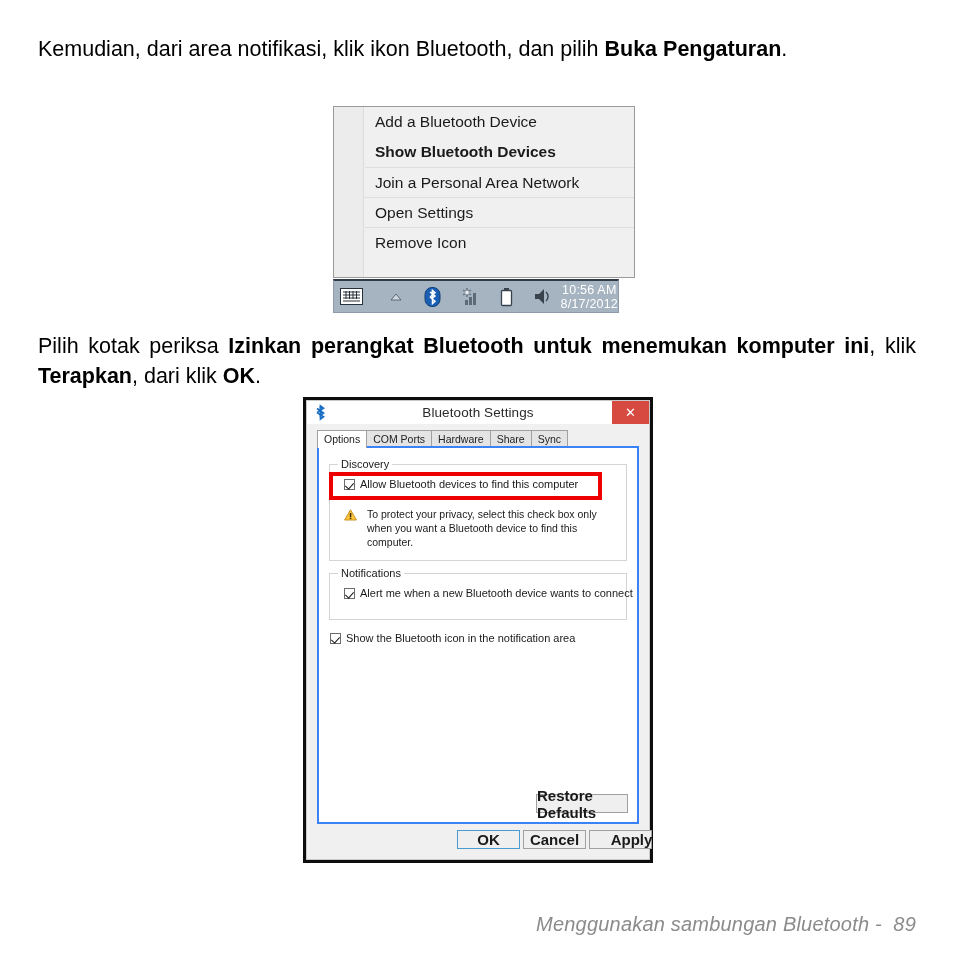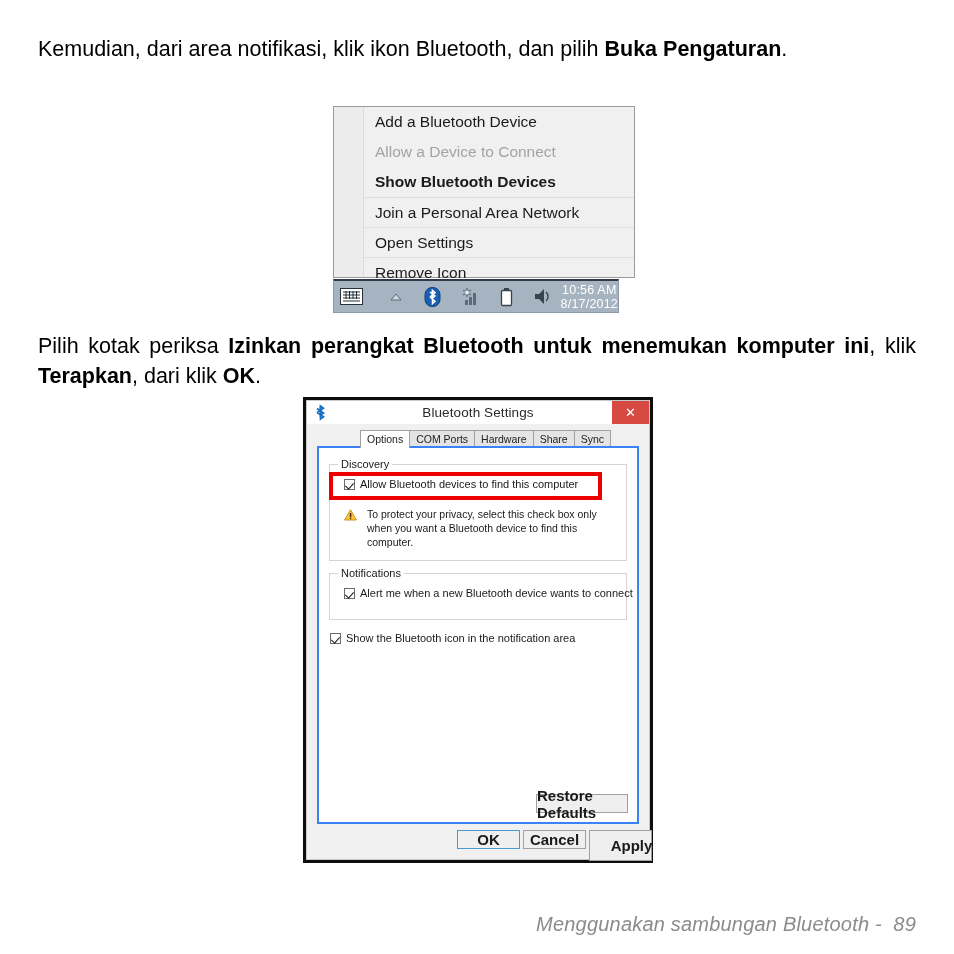--- a/index.html
+++ b/index.html
@@ -165,21 +165,20 @@
     white-space:nowrap;
     box-sizing:border-box;
     height:17px;
   }
   .tab.active{
     background:#ffffff;
     position:relative;
     z-index:2;
     height:18px;
     margin-bottom:-1px;
-    margin-left:43px;
   }
   .tab-filler{flex:1;border-bottom:1px solid #a0a0a0;height:0;}
 
   .tabpage{
     position:absolute;
     left:9px;right:9px;top:21px;bottom:34px;
     background:#ffffff;
     border:2px solid #3b82f6;
     box-sizing:border-box;
   }
@@ -271,21 +270,20 @@
 <body>
 
 <div class="doc-para" id="para1"><span>Kemudian, dari area notifikasi, klik ikon Bluetooth, dan pilih </span><b>Buka Pengaturan</b><span>.</span></div>
 
 <div id="menu-figure">
 
   <div class="menu-box">
     <div class="menu-gutter"></div>
     <div class="menu-list">
       <div class="menu-item"><span>Add a Bluetooth Device</span></div>
-      <div class="menu-item disabled"><span>Allow a Device to Connect</span></div>
       <div class="menu-item bold"><span>Show Bluetooth Devices</span></div>
       <div class="menu-item sep"><span>Join a Personal Area Network</span></div>
       <div class="menu-item sep"><span>Open Settings</span></div>
       <div class="menu-item sep"><span>Remove Icon</span></div>
     </div>
   </div>
 
   <div class="taskbar">
     <div class="tb-icon tb-kbd">
       <svg width="23" height="17" viewBox="0 0 23 17">
@@ -411,21 +409,21 @@
           <span class="chkbox"></span>
           <span class="chk-label">Show the Bluetooth icon in the notification area</span>
         </div>
 
         <div class="btn btn-restore">Restore Defaults</div>
       </div>
 
       <div class="btnbar">
         <div class="btn focus" style="left:149px;top:6px;width:63px;height:19px;">OK</div>
         <div class="btn" style="left:215px;top:6px;width:63px;height:19px;">Cancel</div>
-        <div class="btn" style="left:281px;top:6px;width:63px;height:31px;padding-left:22px;">Apply</div>
+        <div class="btn" style="left:281px;top:6px;width:63px;height:19px;padding-left:22px;">Apply</div>
       </div>
 
     </div>
   </div>
 
   <div class="highlight-box" style="left:23px;top:72px;width:273px;height:28px;"></div>
 </div>
 
 <div class="footer">Menggunakan sambungan Bluetooth -  89</div>
 

